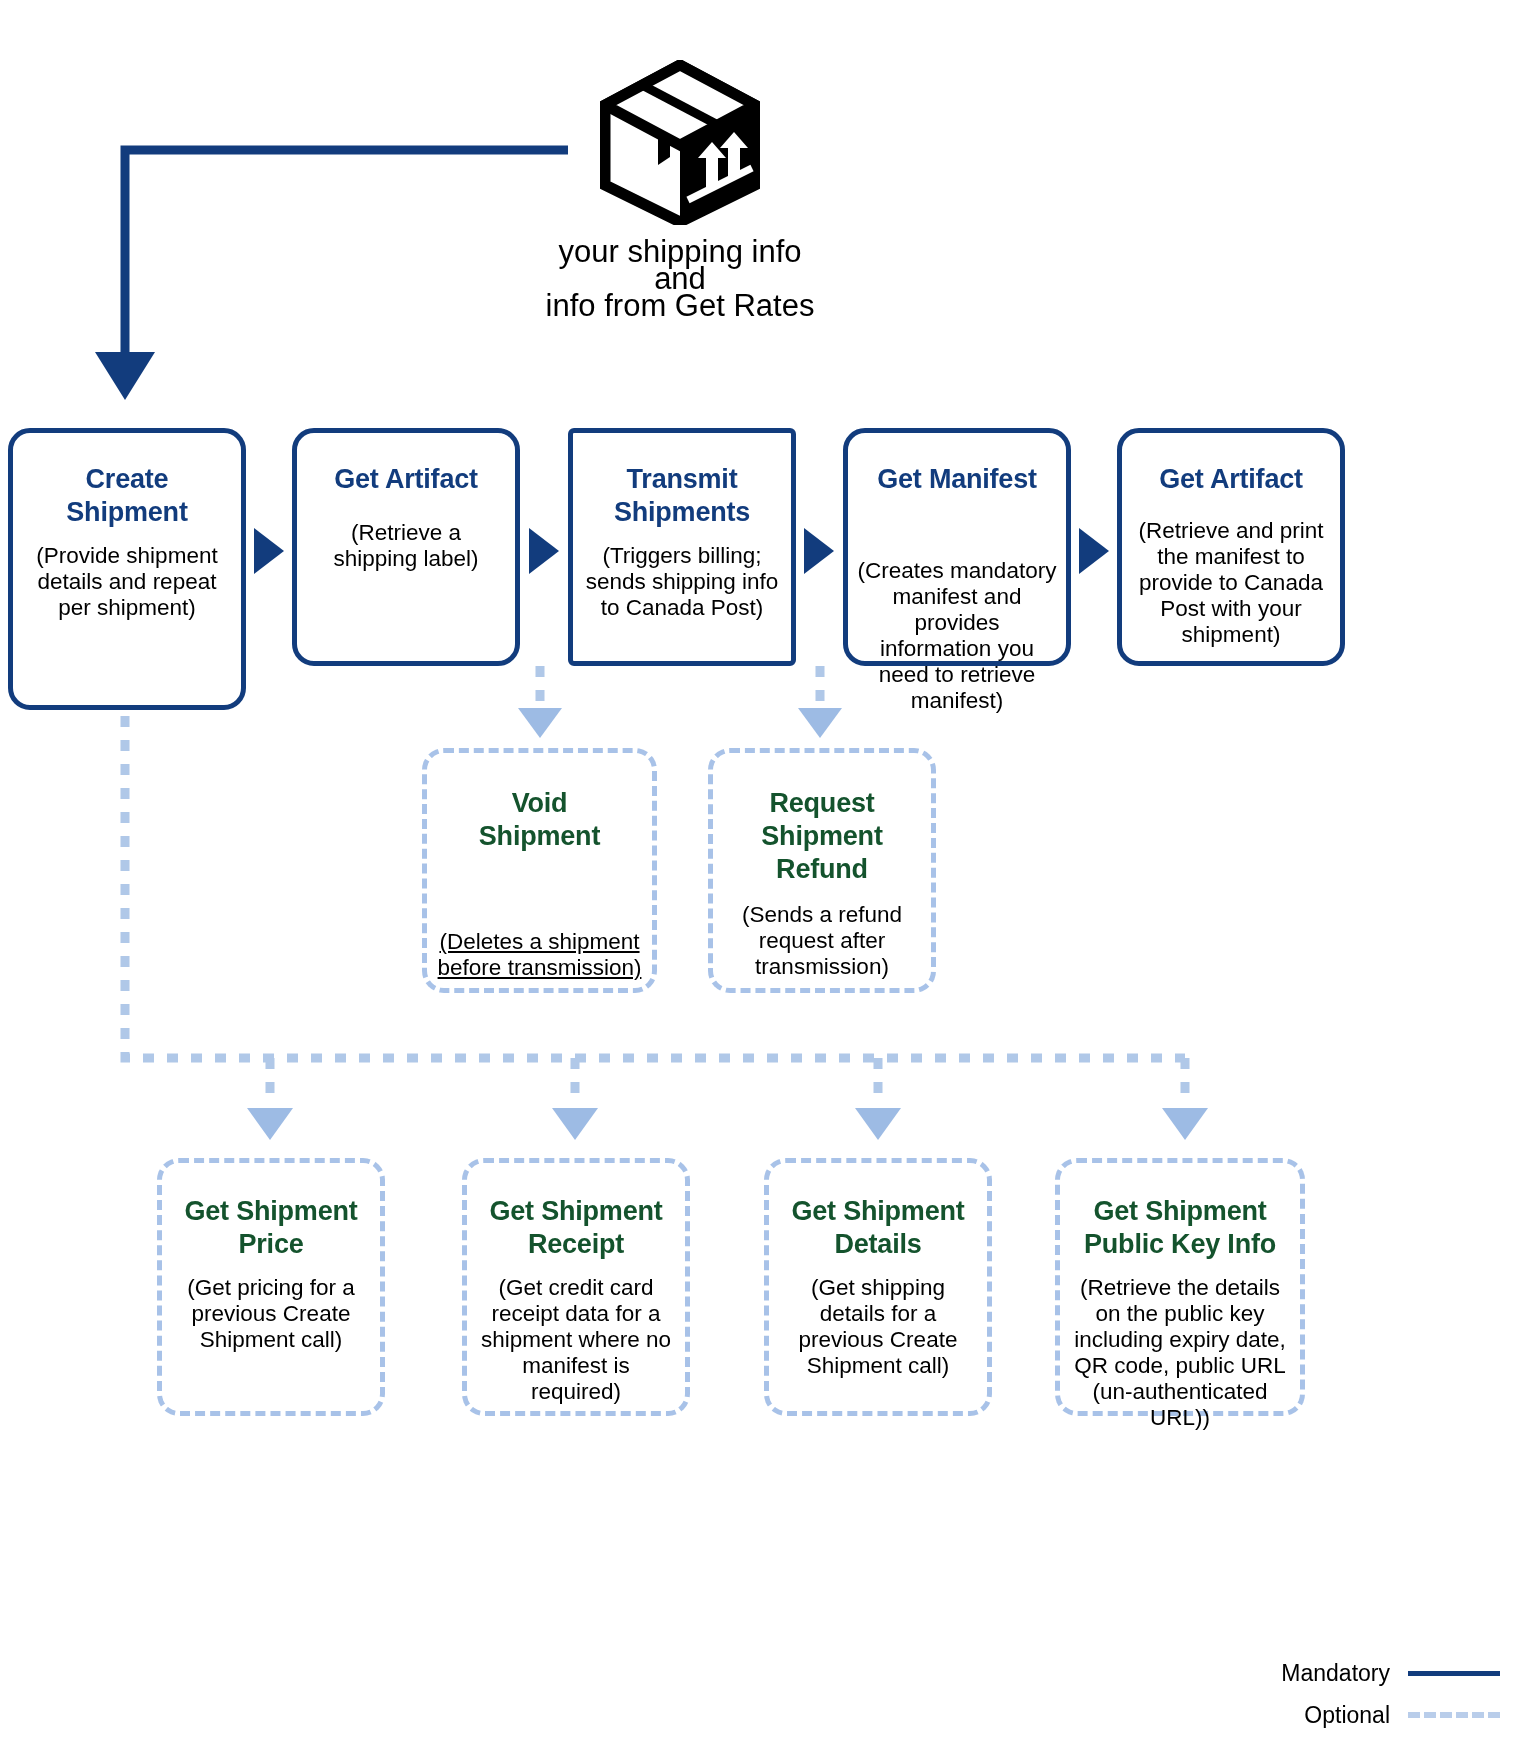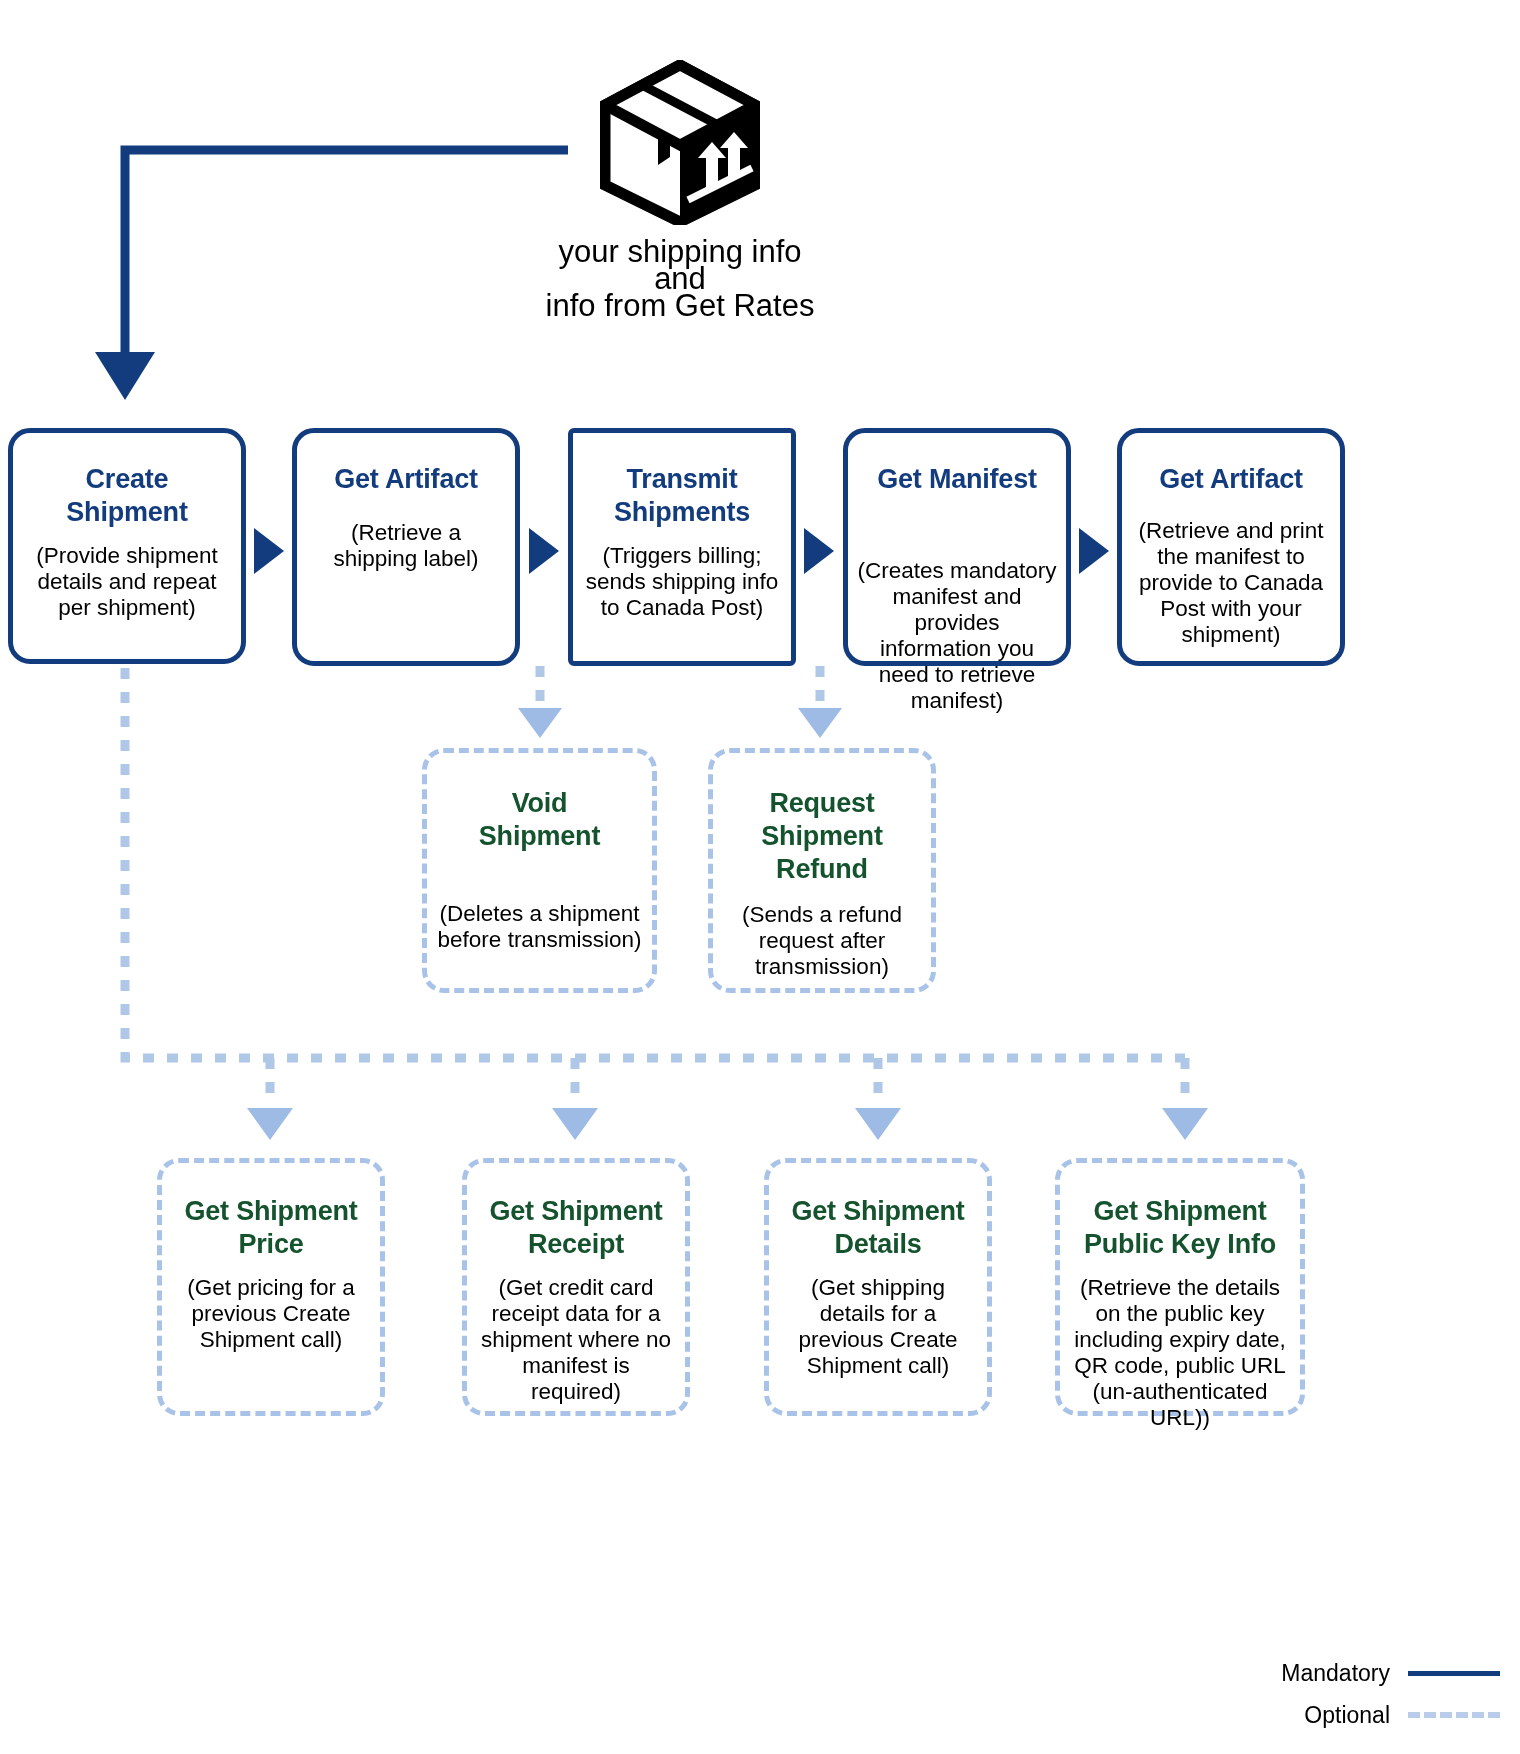--- a/index.html
+++ b/index.html
@@ -185,21 +185,21 @@
 
       <line x1="88" y1="140" x2="152" y2="108" stroke="#ffffff" stroke-width="7"></line>
     </svg>
   </div>
 
   <div class="pkg-caption" style="left:540px; top:238px; width:280px;">
     <div>your shipping info and</div>
     <div>info from Get Rates</div>
   </div>
 
-  <div class="node mandatory" style="left:8px; top:428px; width:238px; height:236px; padding:30px 14px 0;text-align:center;">
+  <div class="node mandatory" style="left:8px; top:428px; width:238px; height:282px; padding:30px 14px 0;text-align:center;">
     <div class="node-title">
       <div>Create</div>
       <div>Shipment</div>
     </div>
     <div class="node-desc">(Provide shipment details and repeat per shipment)</div>
   </div>
 
   <div class="node mandatory" style="left:292px; top:428px; width:228px; height:238px; padding:30px 10px 0;">
     <div class="node-title">
       <div>Get Artifact</div>
@@ -227,21 +227,21 @@
       <div>Get Artifact</div>
     </div>
     <div class="node-desc" style="margin-top:22px;">(Retrieve and print the manifest to provide to Canada Post with your shipment)</div>
   </div>
 
   <div class="node optional" style="left:422px; top:748px; width:235px; height:245px; padding:34px 10px 0;">
     <div class="node-title">
       <div>Void</div>
       <div>Shipment</div>
     </div>
-    <div class="node-desc" style="margin-top:48px;">(Deletes a shipment before transmission)</div>
+    <div class="node-desc" style="margin-top:76px;text-decoration:underline;">(Deletes a shipment before transmission)</div>
   </div>
 
   <div class="node optional" style="left:708px; top:748px; width:228px; height:245px; padding:34px 12px 0;">
     <div class="node-title">
       <div>Request</div>
       <div>Shipment</div>
       <div>Refund</div>
     </div>
     <div class="node-desc" style="margin-top:16px;">(Sends a refund request after transmission)</div>
   </div>

